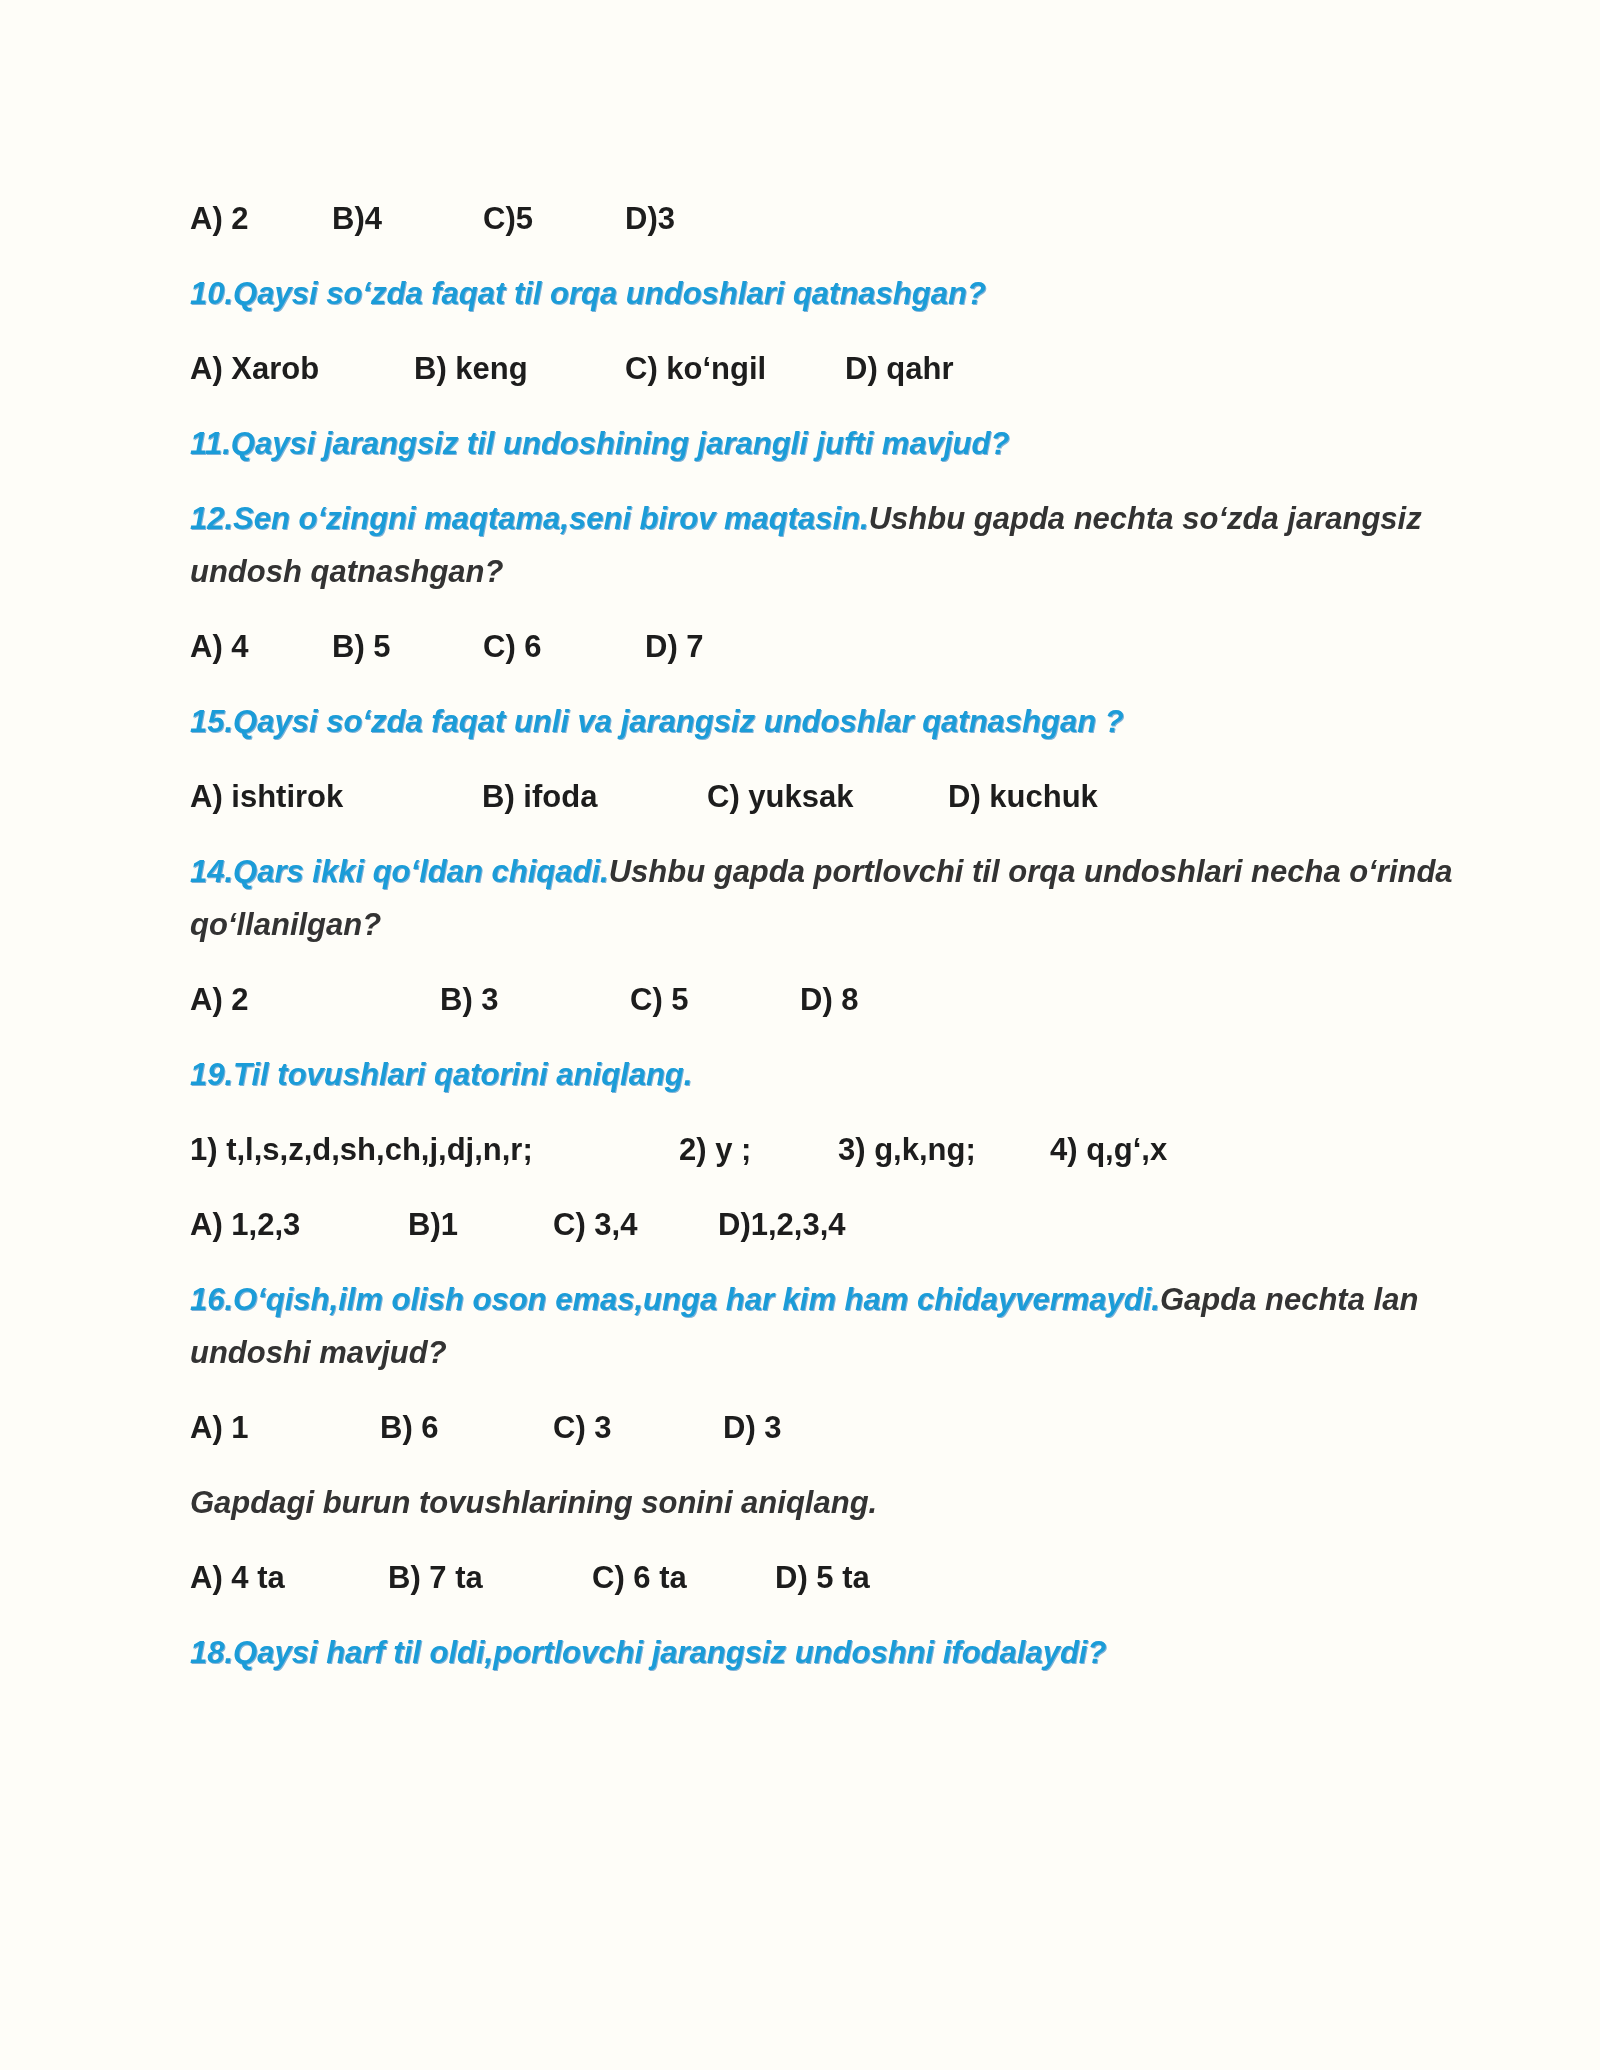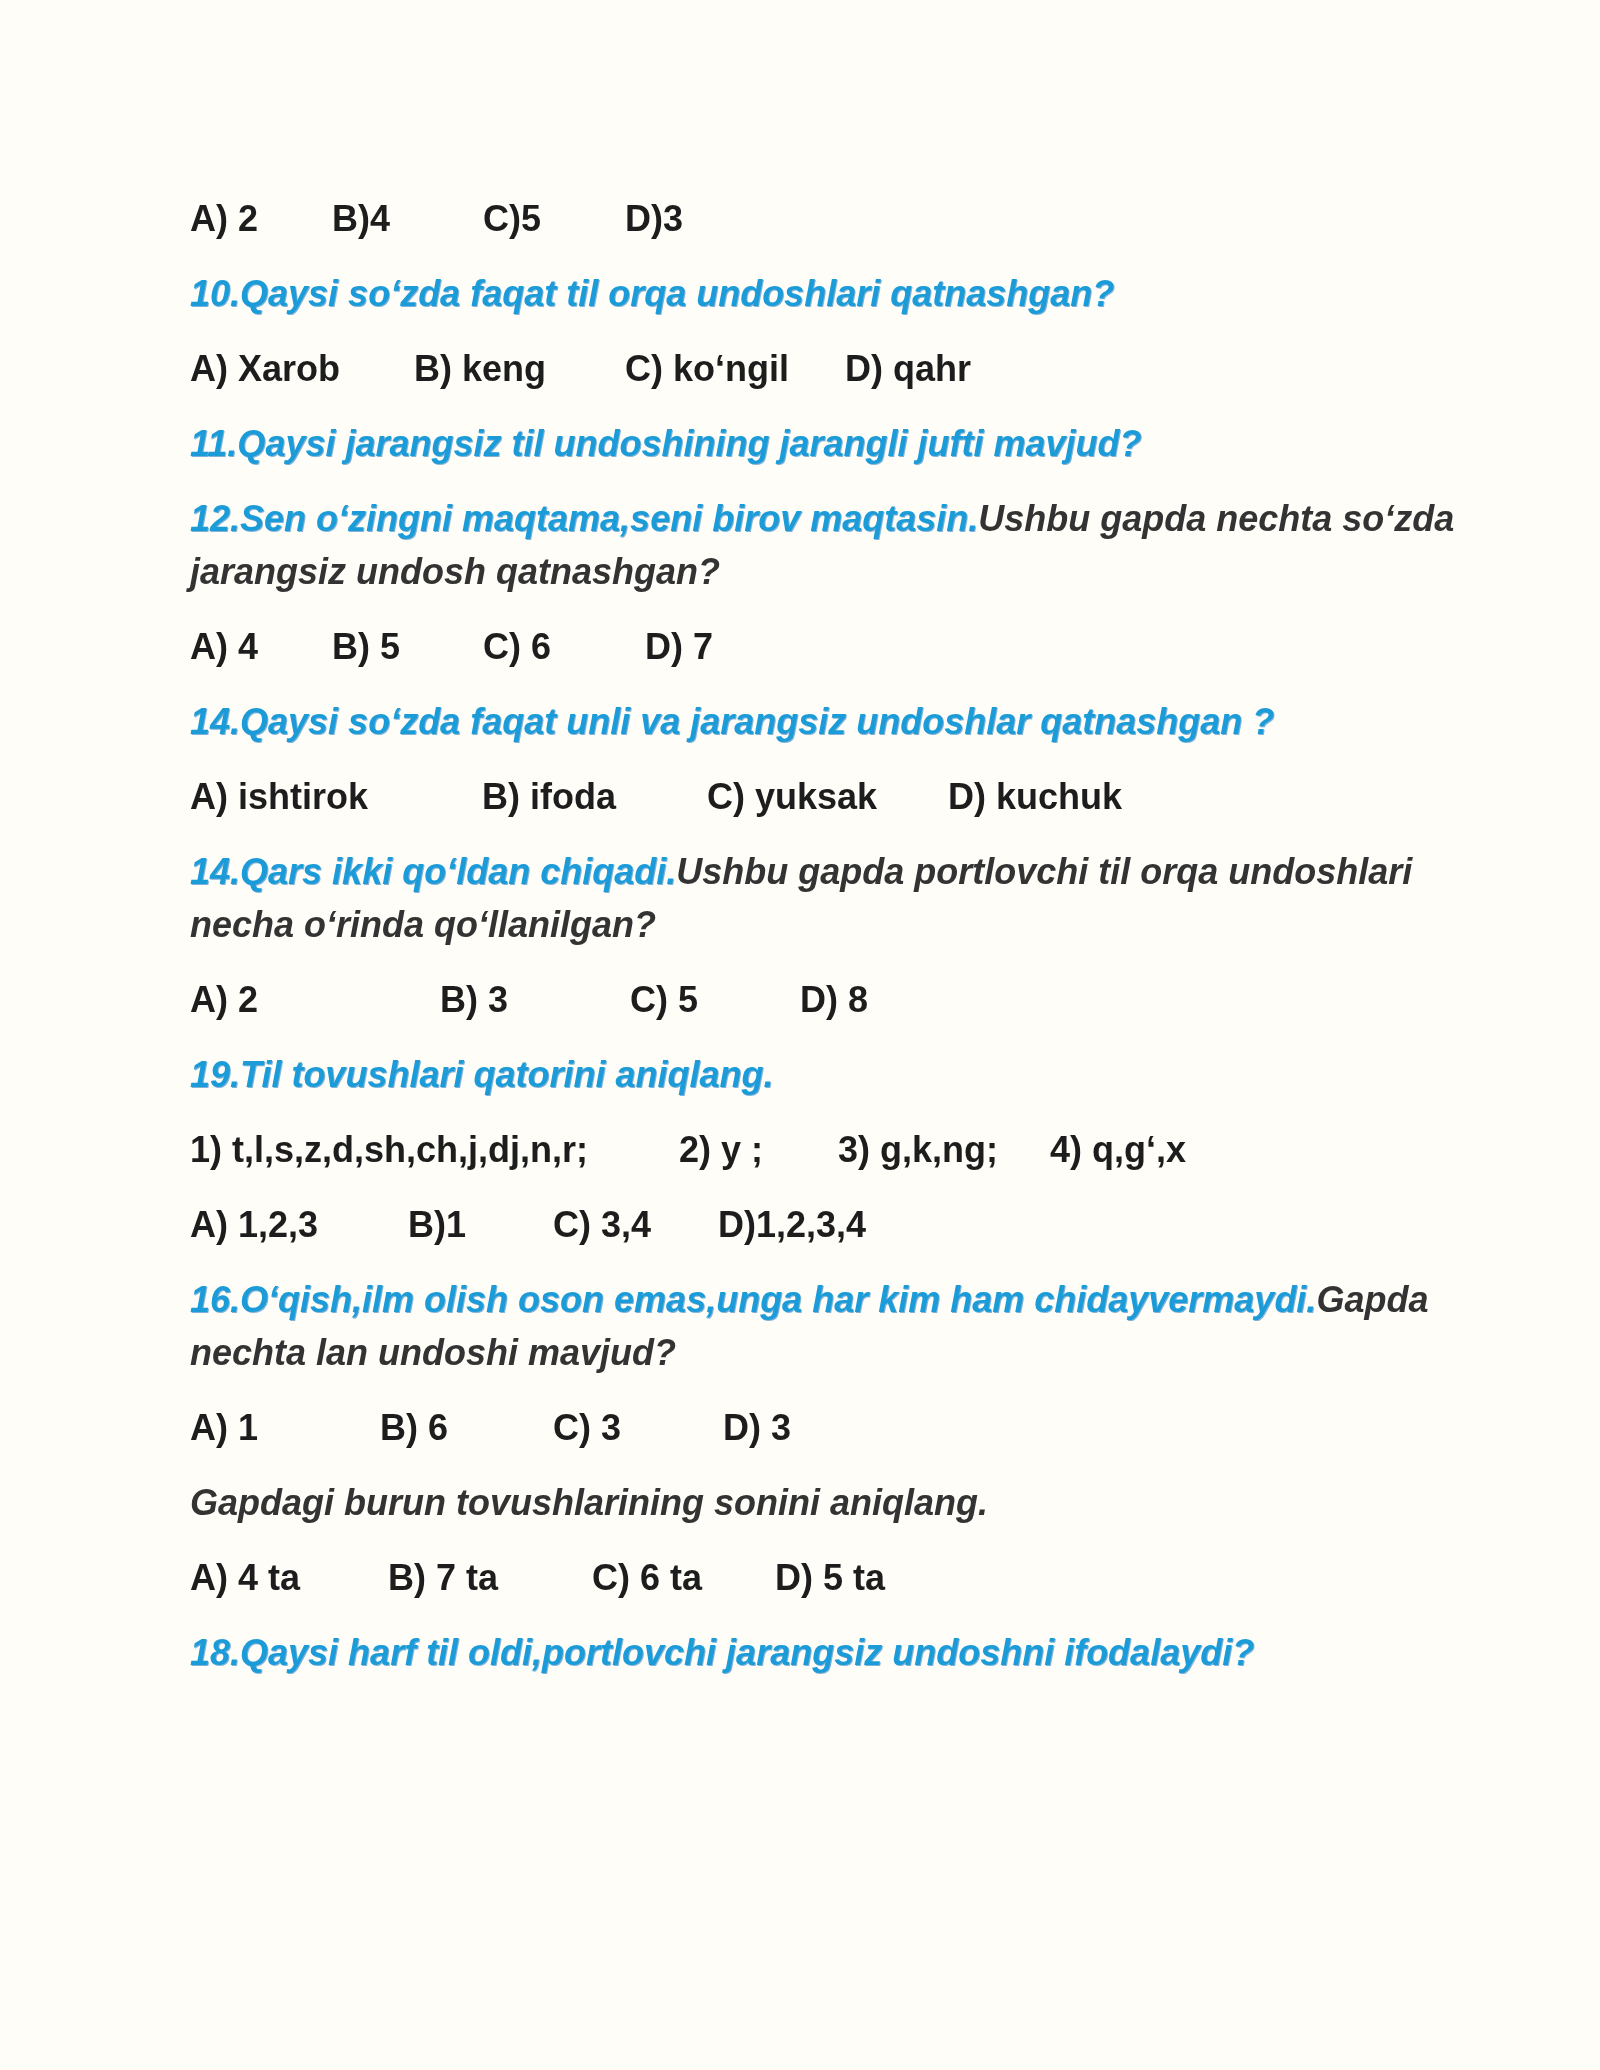--- a/index.html
+++ b/index.html
@@ -15,21 +15,21 @@
     background: #fefdf8;
     overflow: hidden;
   }
   .content {
     position: absolute;
     left: 190px;
     top: 192px;
     width: 1270px;
   }
   .block {
-    font-size: 36px;
+    font-size: 31px;
     line-height: 53px;
     font-weight: 700;
     margin-bottom: 22px;
   }
   .question {
     font-style: italic;
     color: #1b9cd8;
     text-shadow: 1px 1px 0 rgba(27,117,188,0.55);
   }
   .question .dark-part {
@@ -75,21 +75,21 @@
     <p class="block question">11.Qaysi jarangsiz til undoshining jarangli jufti mavjud?</p>
 
     <p class="block question"><span>12.Sen o‘zingni maqtama,seni birov maqtasin.</span><span class="dark-part">Ushbu gapda nechta so‘zda jarangsiz undosh qatnashgan?</span></p>
     <div class="block answer-row">
       <span class="opt" style="left:0">A) 4</span>
       <span class="opt" style="left:142px">B) 5</span>
       <span class="opt" style="left:293px">C) 6</span>
       <span class="opt" style="left:455px">D) 7</span>
     </div>
 
-    <p class="block question">14.Qaysi so‘zda faqat unli va jarangsiz undoshlar qatnashgan ?</p>
+    <p class="block question">15.Qaysi so‘zda faqat unli va jarangsiz undoshlar qatnashgan ?</p>
     <div class="block answer-row">
       <span class="opt" style="left:0">A) ishtirok</span>
       <span class="opt" style="left:292px">B) ifoda</span>
       <span class="opt" style="left:517px">C) yuksak</span>
       <span class="opt" style="left:758px">D) kuchuk</span>
     </div>
 
     <p class="block question"><span>14.Qars ikki qo‘ldan chiqadi.</span><span class="dark-part">Ushbu gapda portlovchi til orqa undoshlari necha o‘rinda qo‘llanilgan?</span></p>
     <div class="block answer-row">
       <span class="opt" style="left:0">A) 2</span>

